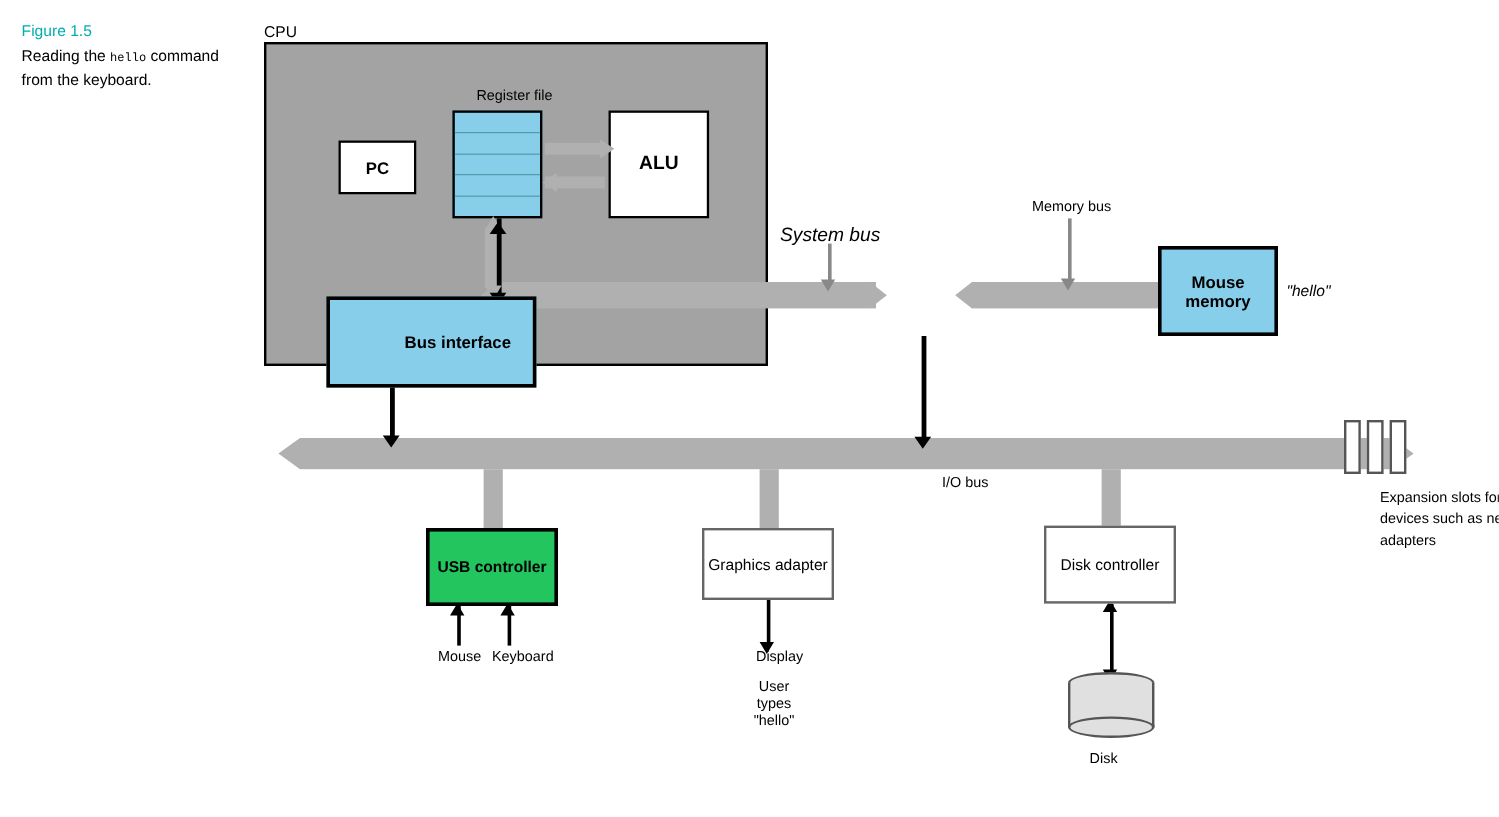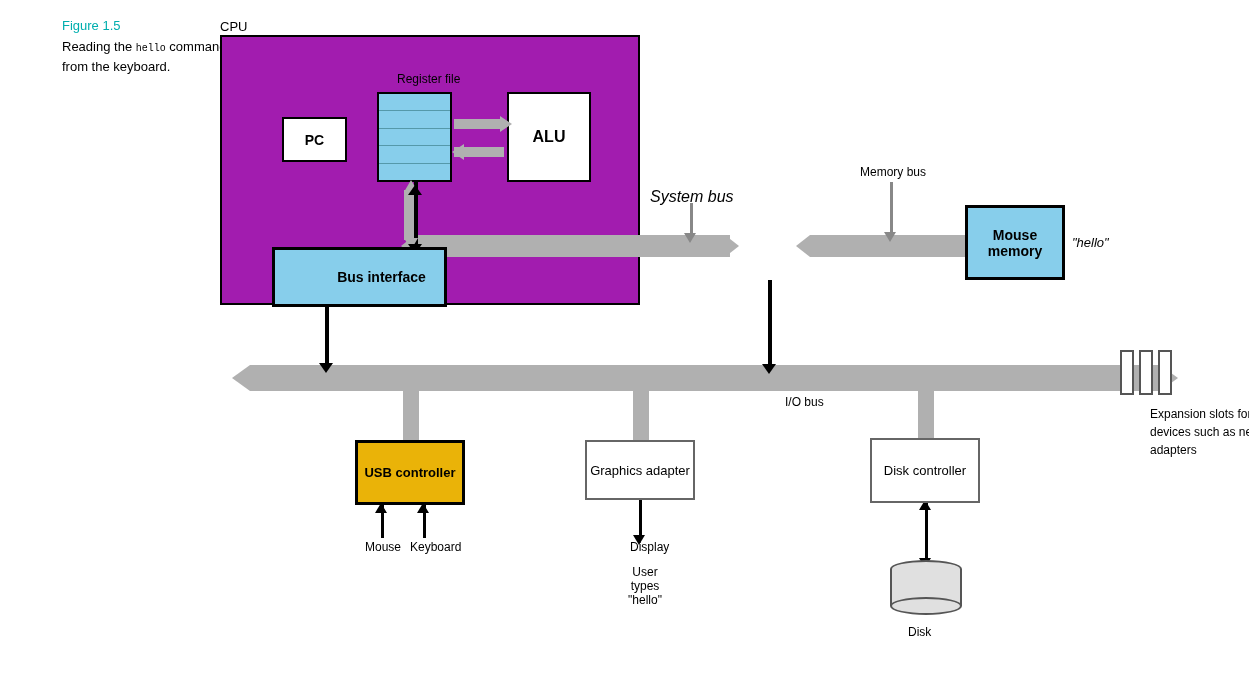--- a/index.html
+++ b/index.html
@@ -18,21 +18,20 @@
       width: 1249px;
       height: 681px;
     }
 
     
     .caption {
       position: absolute;
       left: 18px;
       top: 18px;
       width: 165px;
-      margin-left: 44px;
     }
     .caption-title {
       color: #00AEAE;
       font-size: 13px;
       margin-bottom: 4px;
     }
     .caption-text {
       font-size: 13px;
       line-height: 1.5;
     }
@@ -51,21 +50,21 @@
     }
 
     
     .cpu-box {
       position: absolute;
       left: 30px;
       top: 25px;
       width: 420px;
       height: 270px;
       border: 2px solid #000;
-      background: #a21caf;
+      background: #a3a3a3;
     }
     .cpu-label {
       position: absolute;
       left: 30px;
       top: 9px;
       font-size: 13px;
       font-weight: normal;
     }
 
     
@@ -126,21 +125,21 @@
       font-size: 16px;
       font-weight: bold;
     }
 
     
     .bus-interface {
       position: absolute;
       left: 50px;
       top: 210px;
       width: 175px;
-      height: 60px;
+      height: 76px;
       border: 3px solid #000;
       background: #87CEEB;
       display: flex;
       align-items: center;
       justify-content: center;
       font-size: 14px;
       font-weight: bold;
       text-align: center;
       z-index: 10;
       padding-left: 44px;
@@ -325,21 +324,21 @@
     }
 
     
     .usb-controller {
       position: absolute;
       left: 165px;
       top: 430px;
       width: 110px;
       height: 65px;
       border: 3px solid #000;
-      background: #eab308;
+      background: #22c55e;
       display: flex;
       align-items: center;
       justify-content: center;
       font-size: 13px;
       font-weight: bold;
       text-align: center;
       z-index: 10;
     }
 
     

